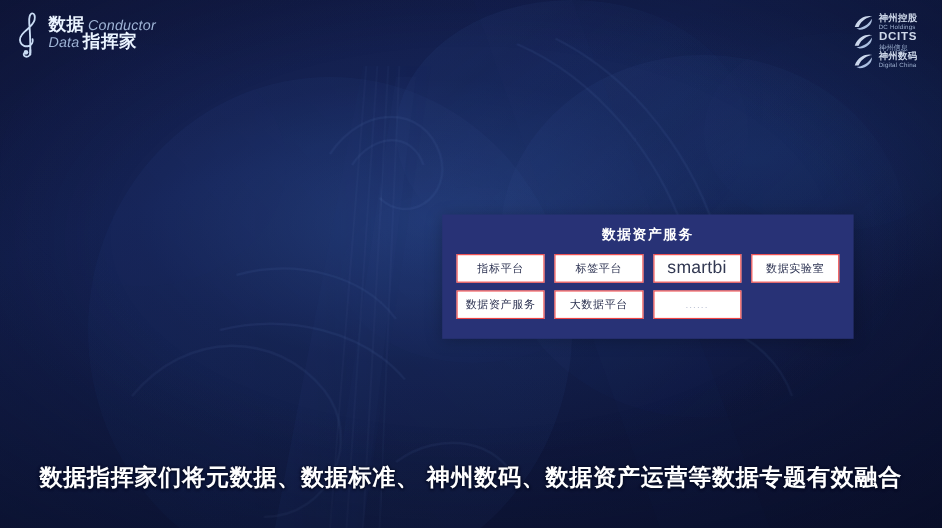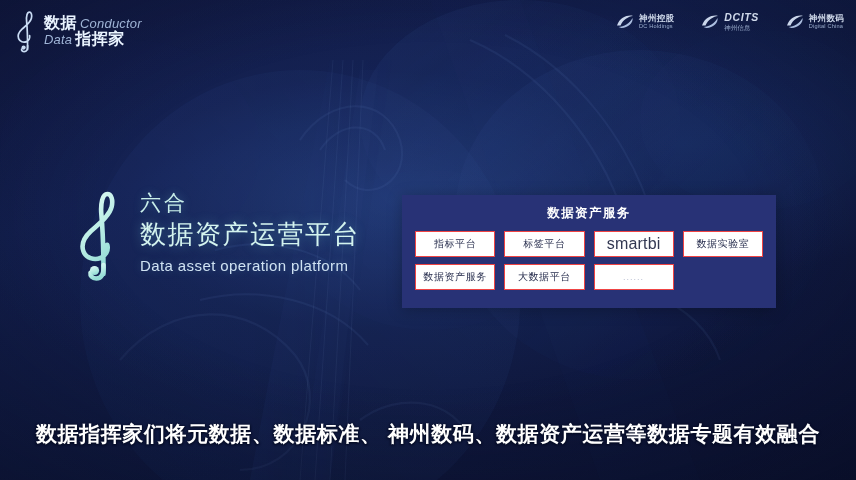--- a/index.html
+++ b/index.html
@@ -78,26 +78,26 @@
   .brand-en {
     font-size: 13px;
     font-style: italic;
     color: #9fb4d6;
     letter-spacing: 0.2px;
   }
 
   
   .partners {
     position: absolute;
-    right: 12px;
+    right: 22px;
     top: 12px;
     display: flex;
     align-items: center;
-    gap: 26px;
     opacity: 0.92;
+    flex-direction: column;
   }
   .partner {
     display: flex;
     align-items: center;
     gap: 4px;
   }
   .partner-mark { width: 20px; height: 16px; flex:none; }
   .partner-text {
     display: flex;
     flex-direction: column;
@@ -106,21 +106,20 @@
   .partner-cn {
     font-size: 8.5px;
     color: #dfe9f8;
     font-weight: bold;
     letter-spacing: 0.3px;
     white-space: nowrap;
   }
   .partner-cn.latin {
     font-size: 10.5px;
     letter-spacing: 0.6px;
-    font-style: italic;
   }
   .partner-en {
     font-size: 5.6px;
     color: #a9bcdb;
     letter-spacing: 0.2px;
     white-space: nowrap;
   }
   .partner-en.cnsub {
     font-size: 6.4px;
   }
@@ -349,41 +348,20 @@
         <path d="M3.5 14 C 9 13.5, 14.5 10.5, 17.5 5 C 18.5 9.5, 13 15, 6.5 15 Z" fill="#b9cdee"></path>
       </svg>
       <div class="partner-text">
         <span class="partner-cn">神州数码</span>
         <span class="partner-en">Digital China</span>
       </div>
     </div>
 
   </div>
 
-  <div class="product">
-    <svg class="product-clef" viewBox="0 0 54 96">
-      <defs>
-        <linearGradient id="clefg" x1="0" y1="0" x2="0.4" y2="1">
-          <stop offset="0%" stop-color="#e6fbf7"></stop>
-          <stop offset="55%" stop-color="#bceee6"></stop>
-          <stop offset="100%" stop-color="#96ddd6"></stop>
-        </linearGradient>
-      </defs>
-      <g fill="none" stroke="url(#clefg)" stroke-width="4.6" stroke-linecap="round" stroke-linejoin="round">
-        <path d="M29.5 86 C 29.5 60, 28.6 40, 27.4 27 C 26.3 15, 28.6 6, 33.3 6 C 37.4 6, 39.3 12, 37.6 19 C 35.3 28.5, 23.5 37, 17 43 C 9.5 50, 7 57, 9.5 63.5 C 12 70, 20 72.5, 26.5 70 C 32 67.8, 34.8 62, 33.3 56.8"></path>
-        <path d="M29.5 77 C 30.2 86, 27.4 90.5, 22.2 90.5 C 18.3 90.5, 16 87.8, 16.5 84.8"></path>
-      </g>
-      <circle cx="20.5" cy="82.5" r="4.6" fill="url(#clefg)"></circle>
-    </svg>
-    <div class="product-text">
-      <div class="product-line1">六合</div>
-      <div class="product-line2">数据资产运营平台</div>
-      <div class="product-line3">Data asset operation platform</div>
-    </div>
-  </div>
 
   <div class="panel">
     <div class="panel-title">数据资产服务</div>
     <div class="panel-grid">
 
       <div class="panel-row">
         <div class="tile">指标平台</div>
         <div class="tile">标签平台</div>
         <div class="tile latin">smartbi</div>
         <div class="tile">数据实验室</div>

